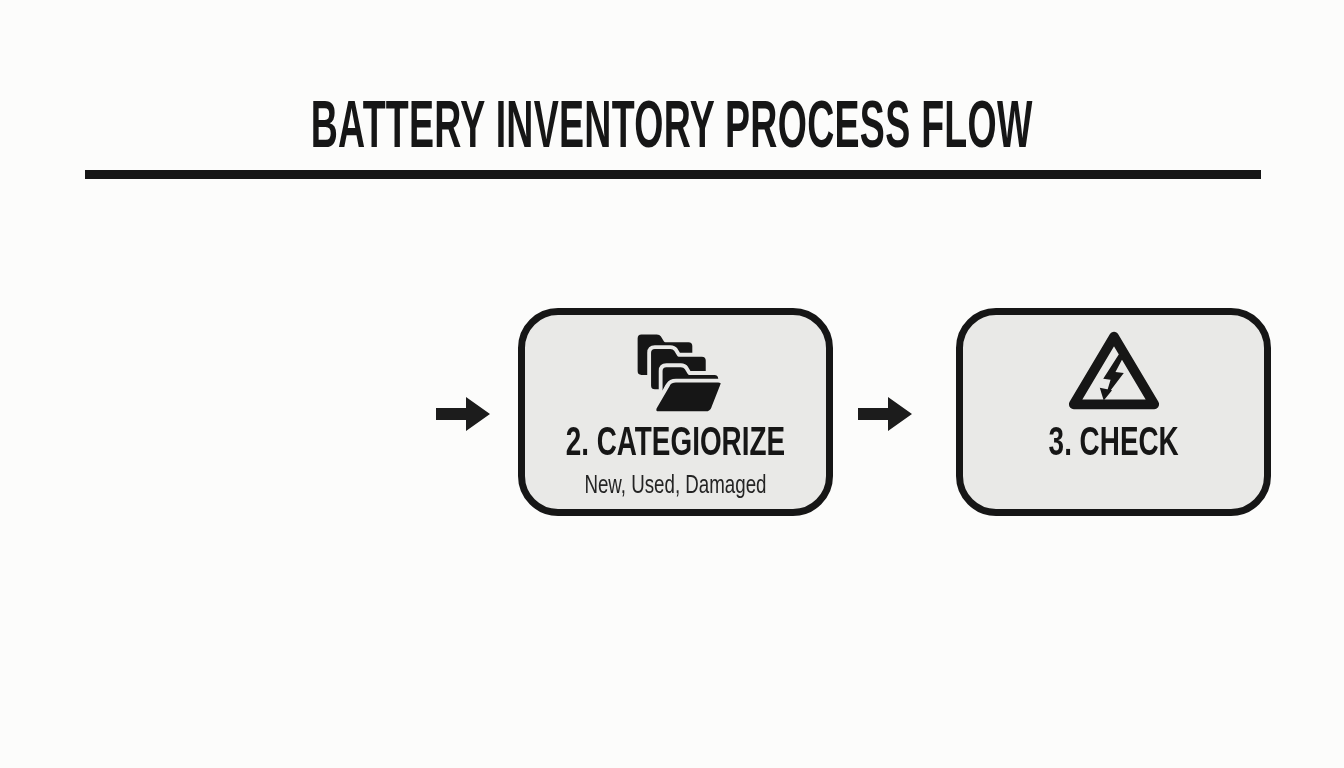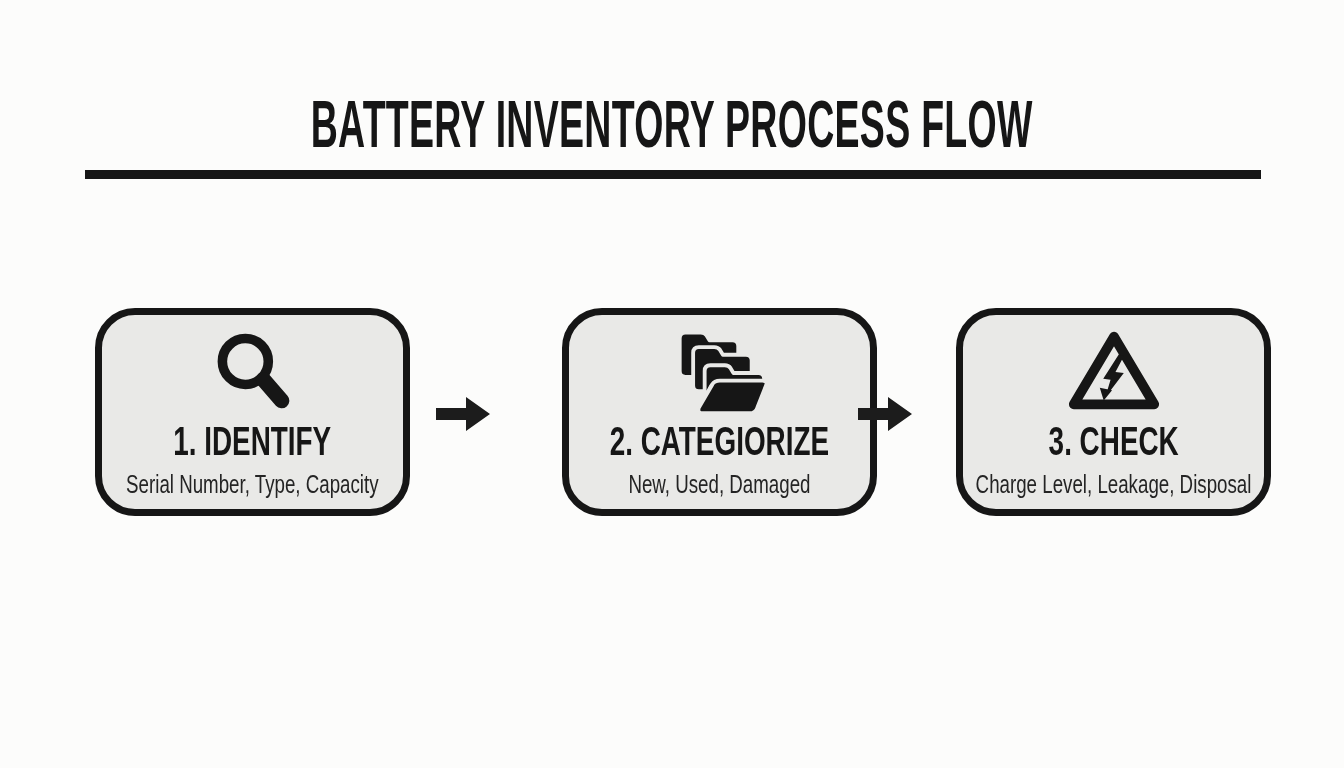--- a/index.html
+++ b/index.html
@@ -39,21 +39,21 @@
     position:absolute;top:308px;
     width:315px;height:208px;
     box-sizing:border-box;
     background:var(--box-fill,#e9e9e7);
     border:7px solid var(--ink,#161616);
     border-radius:40px;
     display:flex;flex-direction:column;align-items:center;
     padding-top:10px;
   }
   .step-1{left:95px;}
-  .step-2{left:518px;margin-left:44px;}
+  .step-2{left:518px;}
   .step-3{left:940px;margin-left:16px;}
   .step-icon{
     height:94px;display:flex;align-items:center;justify-content:center;
   }
   .step-heading{line-height:1;margin-top:2px;text-align:center;}
   .step-heading > span{
     display:inline-block;white-space:nowrap;
     font-size:41px;font-weight:bold;line-height:1;
     transform:scaleX(0.68);transform-origin:50% 50%;
     color:var(--ink,#161616);
@@ -73,34 +73,20 @@
 </head>
 <body>
 
 <div class="canvas">
 
   <div class="title-wrap">
     <span class="title">BATTERY INVENTORY PROCESS FLOW</span>
   </div>
   <div class="title-rule"></div>
 
-  <div class="step-box step-1">
-    <div class="step-icon">
-      <svg width="88" height="92" viewBox="0 0 92 94" aria-hidden="true">
-        <circle cx="38" cy="36" r="24" fill="none" stroke="#161616" stroke-width="10"></circle>
-        <line x1="57" y1="55" x2="76" y2="77" stroke="#161616" stroke-width="16" stroke-linecap="round"></line>
-      </svg>
-    </div>
-    <div class="step-heading">
-      <span>1. IDENTIFY</span>
-    </div>
-    <div class="step-subtitle">
-      <span>Serial Number, Type, Capacity</span>
-    </div>
-  </div>
 
   <div class="flow-arrow arrow-1">
     <svg width="56" height="44" viewBox="0 0 56 44" aria-hidden="true">
       <path d="M0,16 H30 V5 L54,22 L30,39 V28 H0 Z" fill="#1c1c1c"></path>
     </svg>
   </div>
 
   <div class="step-box step-2">
     <div class="step-icon">
       <svg width="100" height="94" viewBox="0 0 104 98" aria-hidden="true">
@@ -134,18 +120,15 @@
     <div class="step-icon">
       <svg width="98" height="90" viewBox="0 0 100 90" aria-hidden="true">
         <path d="M50,9 L91,78 H9 Z" fill="none" stroke="#161616" stroke-width="10" stroke-linejoin="round"></path>
         <polygon points="55,27 39,52 46.5,53 41,71 60,46 51.5,45 60,29" fill="#161616"></polygon>
         <polygon points="35.5,61 48,63.5 39.5,74" fill="#161616"></polygon>
       </svg>
     </div>
     <div class="step-heading">
       <span>3. CHECK</span>
     </div>
-    <div class="step-subtitle">
-      <span>Charge Level, Leakage, Disposal</span>
-    </div>
   </div>
 
 </div>
 
 </body></html>

